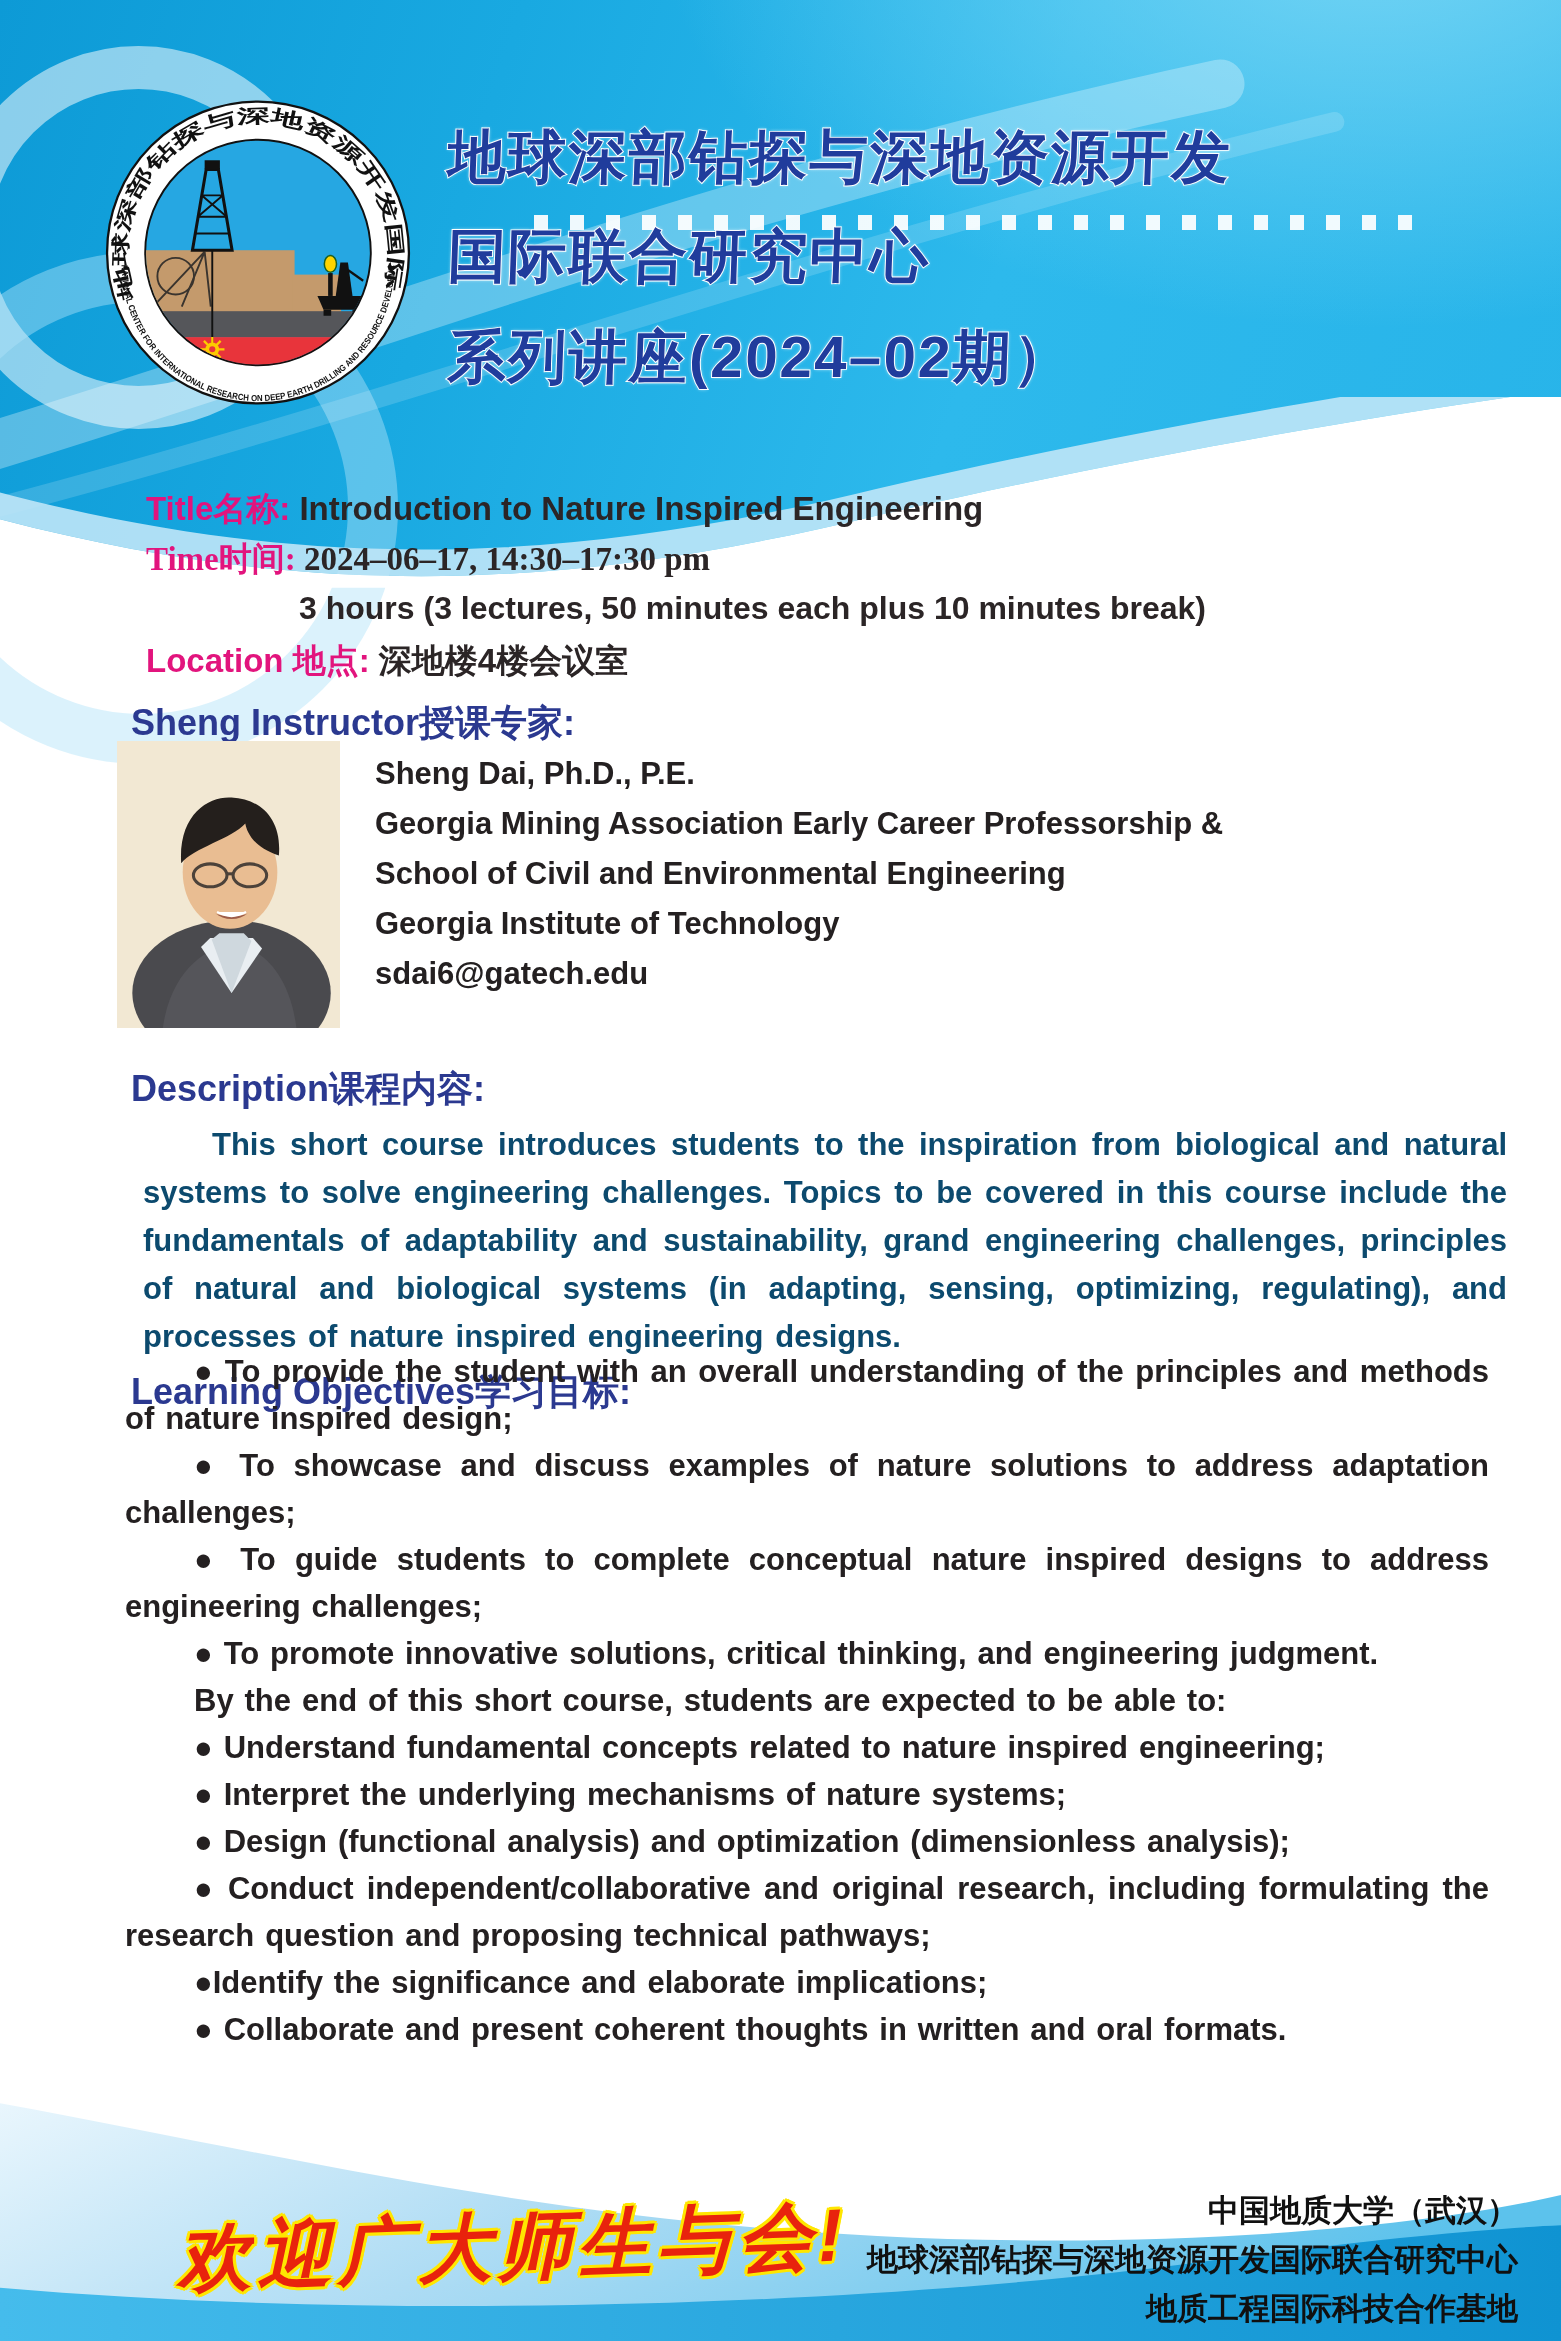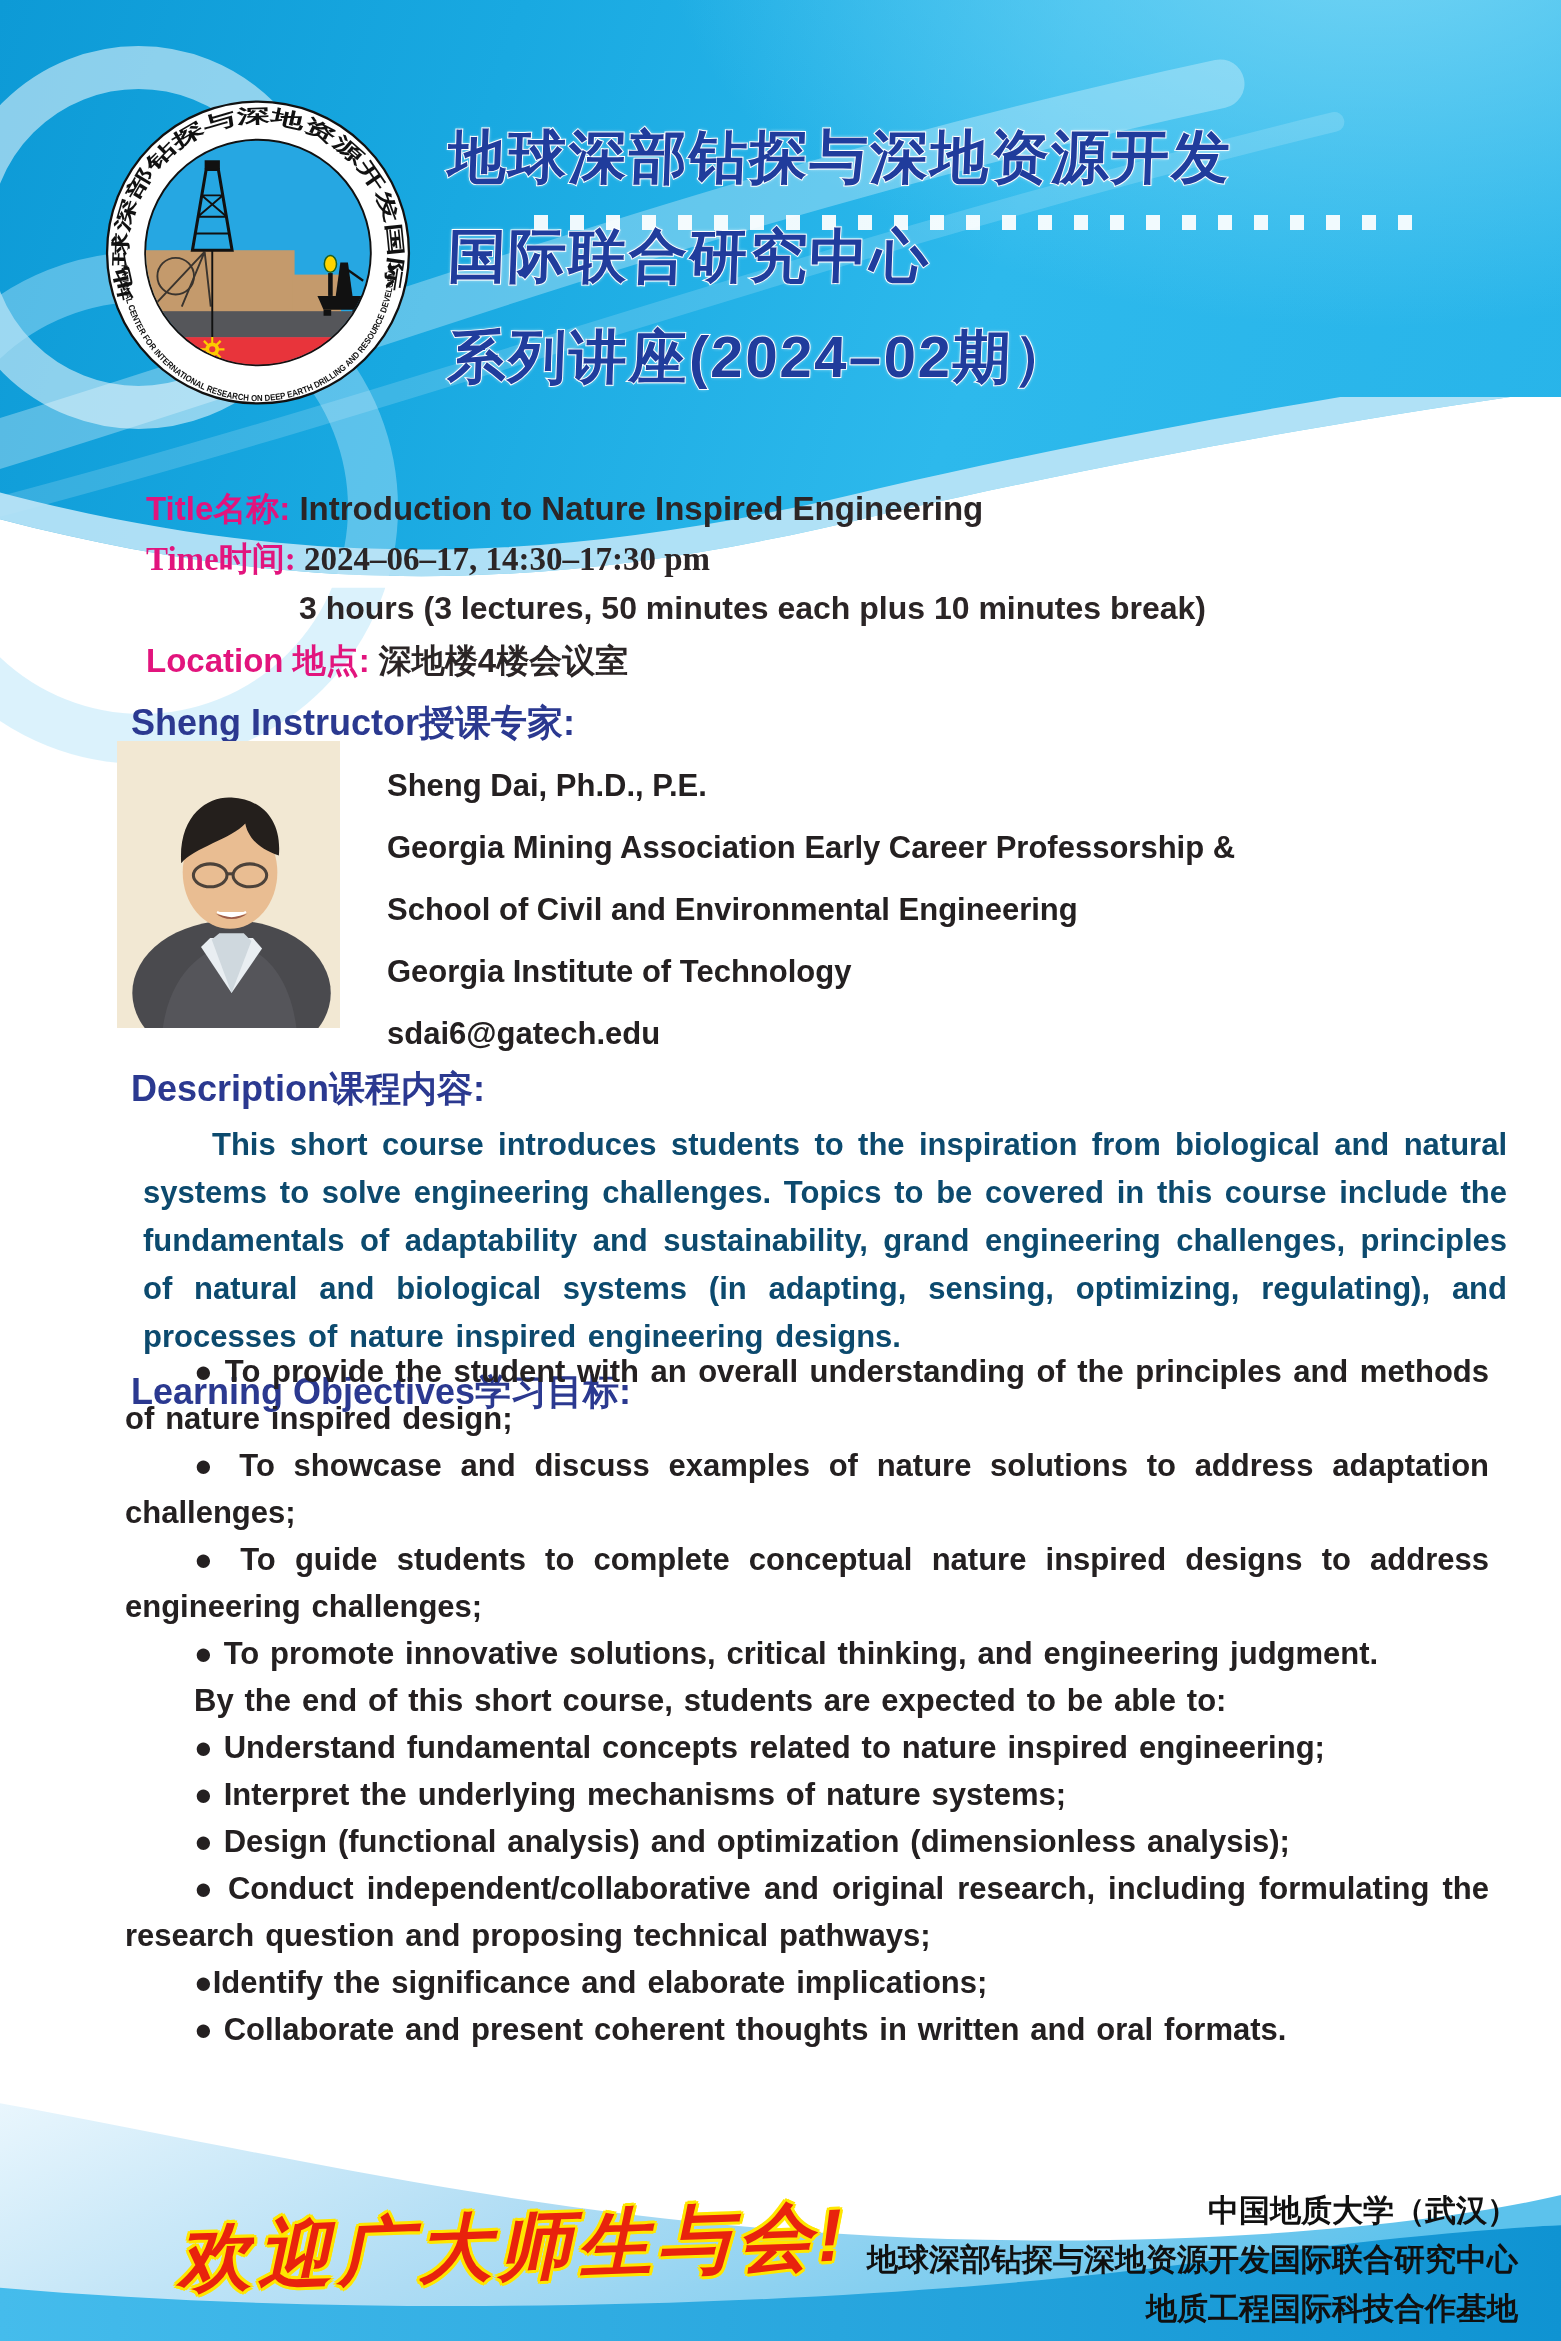--- a/index.html
+++ b/index.html
@@ -31,21 +31,21 @@
   .r-title{top:487px;} .r-time{top:537px;font-family:Liberation Serif, serif;} .r-loc{top:639px;}
   .r-extra{position:absolute;left:299px;top:590px;font-size:32px;font-weight:700;color:#2b2526;white-space:nowrap;}
 
   
   .sechead{position:absolute;left:131px;color:#2b3990;font-size:36px;font-weight:800;white-space:nowrap;z-index:2;}
   .lead-h{top:699px;} .desc-h{top:1065px;} .obj-h{top:1368px;}
 
   
   .photo{position:absolute;left:117px;top:741px;width:223px;height:287px;background:#f2e8d3;z-index:2;}
   .instr{position:absolute;left:375px;top:749px;width:1129px;z-index:2;}
-  .instr p{margin:12px;font-size:31px;font-weight:700;color:#242021;line-height:50px;white-space:nowrap;}
+  .instr p{margin:0;font-size:31px;font-weight:700;color:#242021;line-height:50px;white-space:nowrap;}
 
   
   .desc-p{position:absolute;left:143px;top:1121px;width:1364px;z-index:2;
     font-size:31px;font-weight:700;color:#0c4a6e;line-height:48px;
     text-align:justify;text-indent:69px;word-spacing:3.1px;}
   .objlist{position:absolute;left:125px;top:1348px;width:1364px;z-index:2;}
   .objlist p{margin:0;font-size:31px;font-weight:700;color:#242021;line-height:47px;
     text-align:justify;text-indent:69px;word-spacing:2.3px;}
 
   

